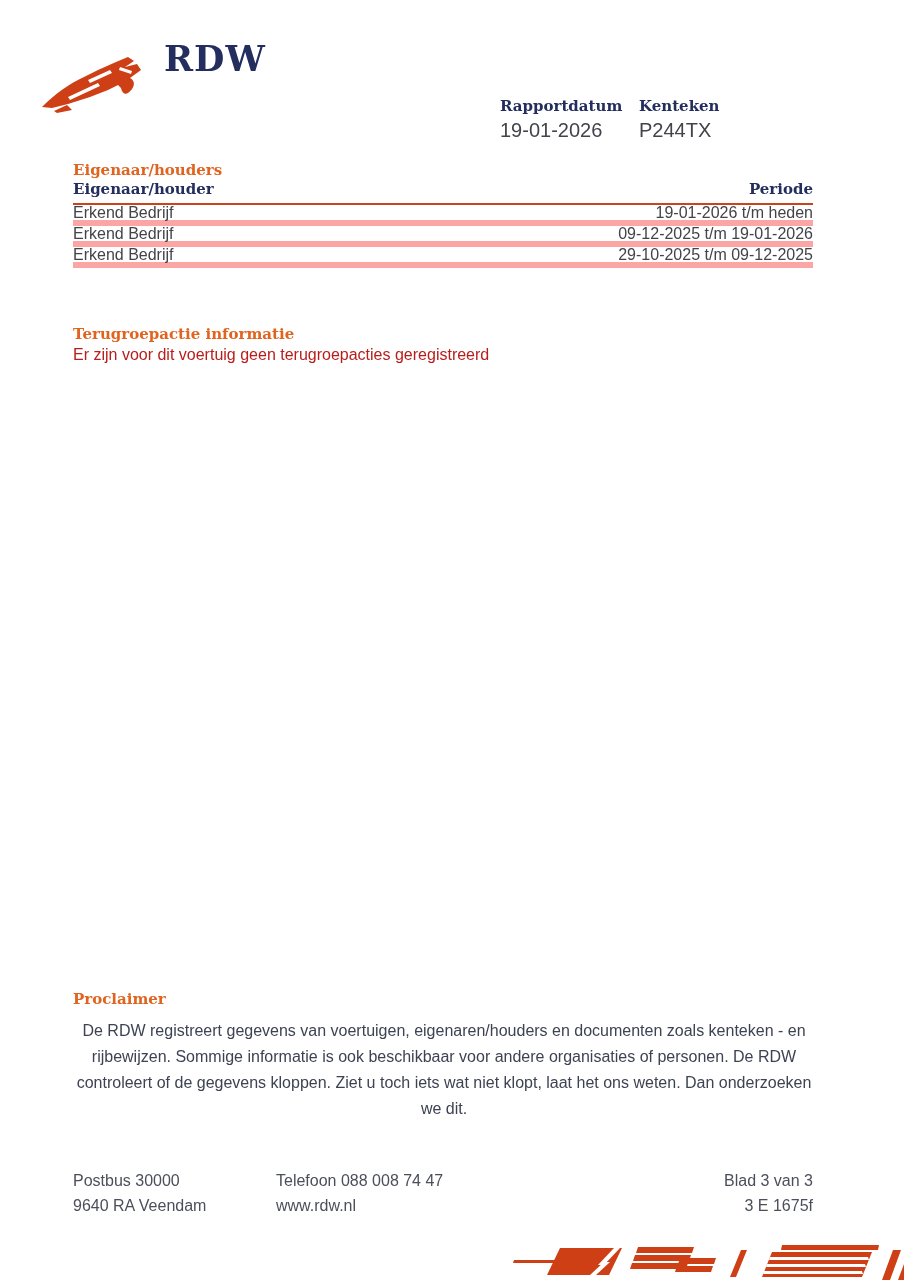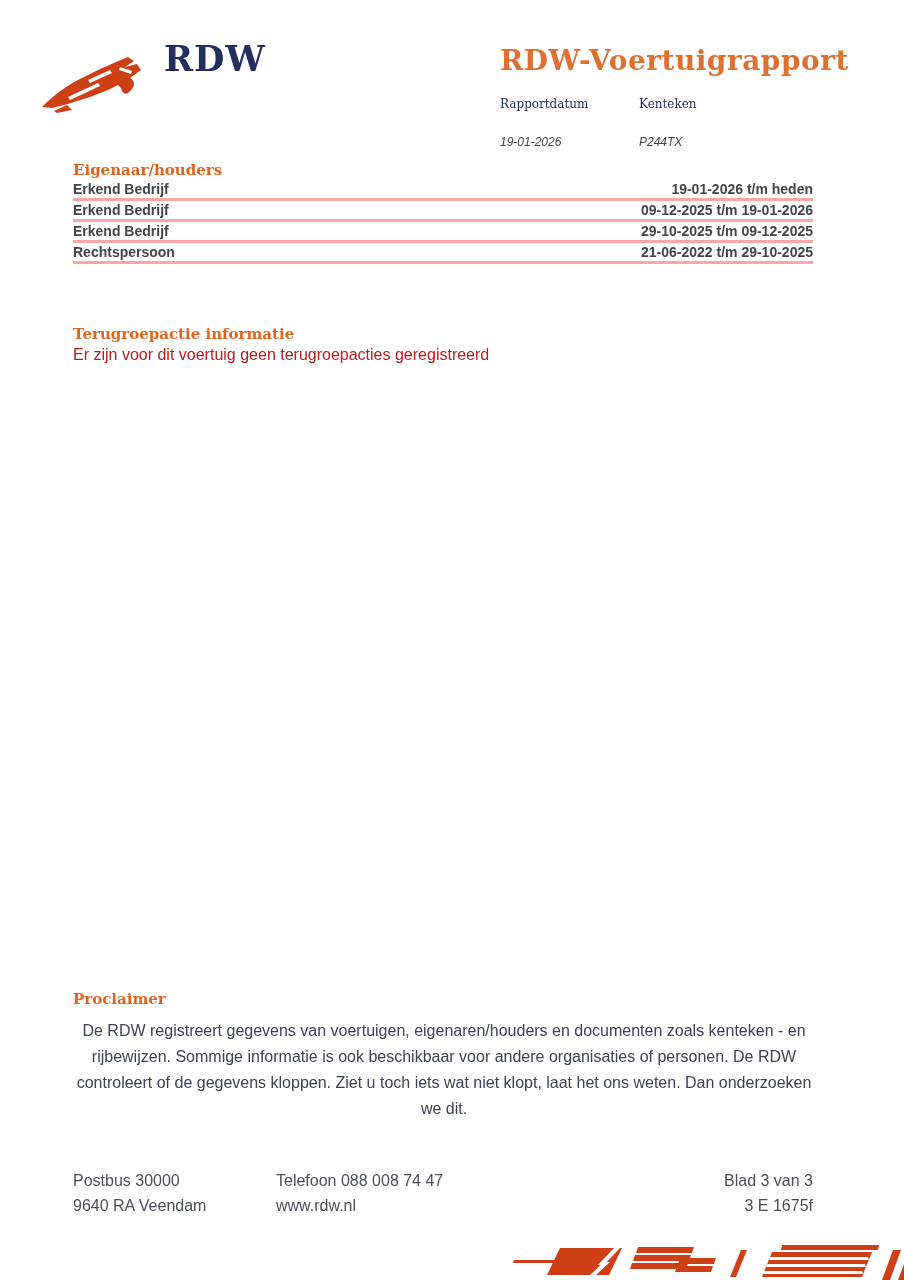--- a/index.html
+++ b/index.html
@@ -21,48 +21,48 @@
     font-size: 35px; color: #232E5E; letter-spacing: 1px;
   }
   .doc-title {
     position: absolute; left: 500px; top: 44px;
     font-family: "DejaVu Serif", serif; font-weight: bold;
     font-size: 28px; color: #DE7031; letter-spacing: 0.5px;
     white-space: nowrap;
   }
   .meta-label {
     position: absolute; top: 97px;
-    font-family: "DejaVu Serif", serif; font-weight: normal;
-    font-size: 12px; color: #232E5E;
+    font-family: "DejaVu Serif", serif; font-weight: bold;
+    font-size: 15px; color: #232E5E;
   }
   .meta-value {
-    position: absolute; top: 135px;
-    font-size: 12px; color: #43444A; font-style: italic;
+    position: absolute; top: 119px;
+    font-size: 20px; color: #43444A;
   }
   .meta-date  { left: 500px; }
   .meta-plate { left: 639px; }
 
   
   .section-heading {
     position: absolute; left: 73px;
     font-family: "DejaVu Serif", serif; font-weight: bold;
     font-size: 15px; color: #E0641F;
   }
   .owners-heading { top: 161px; }
   .owners-table { position: absolute; left: 73px; top: 180px; width: 740px; }
   .owners-header {
     display: flex; justify-content: space-between; align-items: flex-end;
     padding-bottom: 5px; border-bottom: 2px solid #C9441C;
     font-family: "DejaVu Serif", serif; font-weight: bold;
     font-size: 15px; color: #232E5E;
   }
   .owners-row {
     display: flex; justify-content: space-between; align-items: center;
-    height: 21px; border-bottom: 3px solid #fca5a5;
-    font-size: 14px; color: #43444A; font-weight: bold;
+    height: 21px; border-bottom: 6px solid #fca5a5;
+    font-size: 16px; color: #43444A;
   }
 
   
   .recall-heading { top: 325px; }
   .recall-text {
     position: absolute; left: 73px; top: 346px; width: 740px;
     font-size: 16px; color: #b91c1c;
   }
 
   
@@ -95,44 +95,43 @@
       <path d="M14,56 L27,50 L32,55 L17,58 Z"></path>
     </g>
     <g fill="#ffffff">
       <polygon points="28,42 58,28 60,31 30,45"></polygon>
       <polygon points="48,25 70,15 72,18 50,28"></polygon>
       <polygon points="80,12 92,16 91,19 79,15"></polygon>
     </g>
   </svg>
   <div class="logo-wordmark">RDW</div>
 
-  <div class="doc-title">RDW-Voertuigrapport</div>
 
   <div class="meta-label meta-date">Rapportdatum</div>
   <div class="meta-value meta-date">19-01-2026</div>
   <div class="meta-label meta-plate">Kenteken</div>
   <div class="meta-value meta-plate">P244TX</div>
 
   <div class="section-heading owners-heading">Eigenaar/houders</div>
   <div class="owners-table">
+    <div class="owners-header">
+      <span>Eigenaar/houder</span>
+      <span>Periode</span>
+    </div>
     <div class="owners-row">
       <span>Erkend Bedrijf</span>
       <span>19-01-2026 t/m heden</span>
     </div>
     <div class="owners-row">
       <span>Erkend Bedrijf</span>
       <span>09-12-2025 t/m 19-01-2026</span>
     </div>
     <div class="owners-row">
       <span>Erkend Bedrijf</span>
       <span>29-10-2025 t/m 09-12-2025</span>
-    </div>
-    <div class="owners-row">
-      <span>Rechtspersoon</span>
-      <span>21-06-2022 t/m 29-10-2025</span>
     </div>
   </div>
 
   <div class="section-heading recall-heading">Terugroepactie informatie</div>
   <div class="recall-text">Er zijn voor dit voertuig geen terugroepacties geregistreerd</div>
 
   <div class="section-heading proclaimer-heading">Proclaimer</div>
   <div class="proclaimer-text">De RDW registreert gegevens van voertuigen, eigenaren/houders en documenten zoals kenteken - en rijbewijzen. Sommige informatie is ook beschikbaar voor andere organisaties of personen. De RDW controleert of de gegevens kloppen. Ziet u toch iets wat niet klopt, laat het ons weten. Dan onderzoeken we dit.</div>
 
   <div class="footer-item f-c1 f-r1">Postbus 30000</div>

